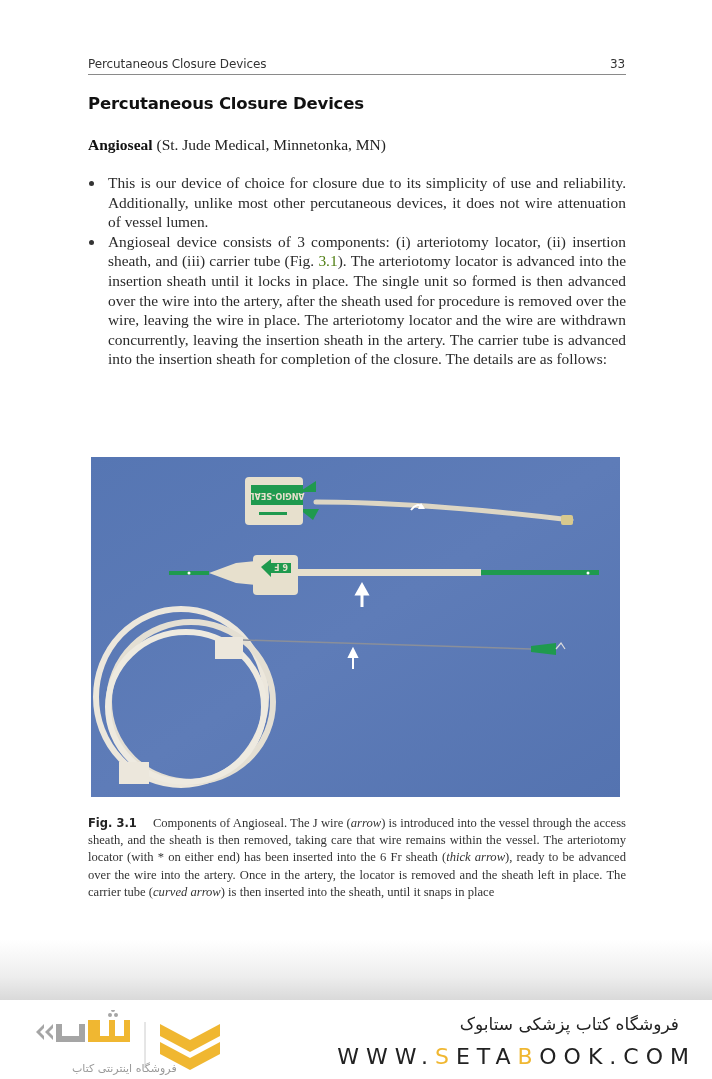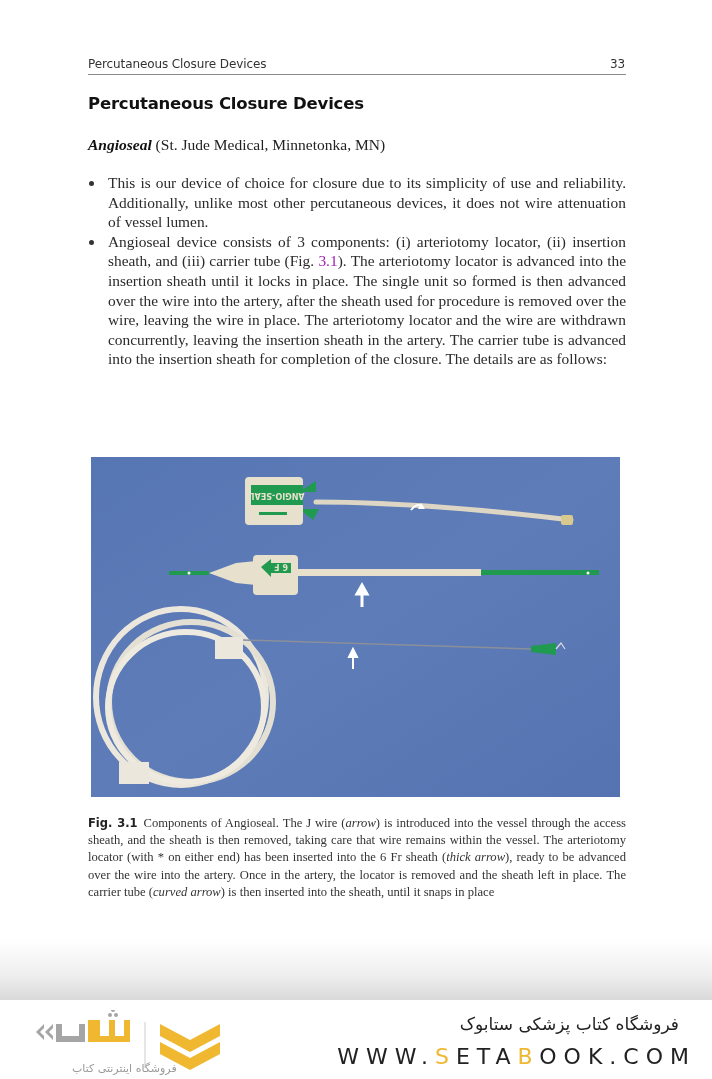--- a/index.html
+++ b/index.html
@@ -3,28 +3,28 @@
 <meta charset="utf-8">
 <style>
   html, body { margin:0; padding:0; }
   body { width:712px; height:1079px; background:#ffffff; position:relative; overflow:hidden; font-family:"Liberation Serif", serif; color:#1a1a1a; }
   .page { position:absolute; left:0; top:0; width:712px; height:1000px; background:#fff; }
   .running-head { position:absolute; left:88px; top:57px; width:538px; font-family:"DejaVu Sans", sans-serif; font-size:12px; color:#333; letter-spacing:-0.1px; }
   .running-head .num { position:absolute; right:1px; top:0; }
   .head-rule { position:absolute; left:88px; top:74px; width:538px; height:1px; background:#8a8a8a; }
   .section-title { position:absolute; left:88px; top:94px; font-family:"DejaVu Sans", sans-serif; font-weight:bold; font-size:16.5px; color:#111; letter-spacing:-0.2px; }
   .subhead { position:absolute; left:88px; top:136px; font-size:15.5px; color:#222; }
-  .subhead b { font-weight:bold; color:#111;font-style:italic; }
+  .subhead b { font-weight:bold; color:#111; }
   .bullets { position:absolute; left:88px; top:173px; width:538px; margin:0; padding:0; list-style:none; font-size:15.4px; line-height:19.6px; color:#2a2a2a; }
   .bullets li { position:relative; padding-left:20px; text-align:justify; }
   .bullets li .dot { position:absolute; left:1px; top:8px; width:5px; height:5px; border-radius:50%; background:#333; }
-  .link { color:#a21caf; }
+  .link { color:#4d7c0f; }
   .figure { position:absolute; left:91px; top:457px; width:529px; height:340px; background:#5b7ab5; overflow:hidden; }
   .caption { position:absolute; left:88px; top:815px; width:538px; font-size:12.6px; line-height:17.2px; color:#333; text-align:justify; }
-  .caption .fig-label { font-family:"DejaVu Sans", sans-serif; font-weight:bold; font-size:11.5px; color:#222; margin-right:6px; }
+  .caption .fig-label { font-family:"DejaVu Sans", sans-serif; font-weight:bold; font-size:11.5px; color:#222; margin-right:16px; }
   .shadow { position:absolute; left:0; top:940px; width:712px; height:60px; background:linear-gradient(to bottom, rgba(255,255,255,0) 0%, #eeeeee 60%, #d9d9d9 100%); }
   .footer { position:absolute; left:0; top:1000px; width:712px; height:79px; background:#fff; }
   .shop-title { position:absolute; right:33px; top:14px; font-family:"DejaVu Sans", sans-serif; font-size:17px; color:#222; direction:rtl; }
   .site-url { position:absolute; right:16px; top:44px; font-family:"DejaVu Sans", sans-serif; font-size:22px; letter-spacing:7px; color:#222; }
   .site-url .hl { color:#f0b731; }
   .logo { position:absolute; left:30px; top:10px; width:250px; height:66px;text-decoration:underline; }
   .logo-sub { position:absolute; left:42px; top:52px; font-family:"DejaVu Sans", sans-serif; font-size:11px; color:#9a9a9a; direction:rtl; }
 </style>
 </head>
 <body>

